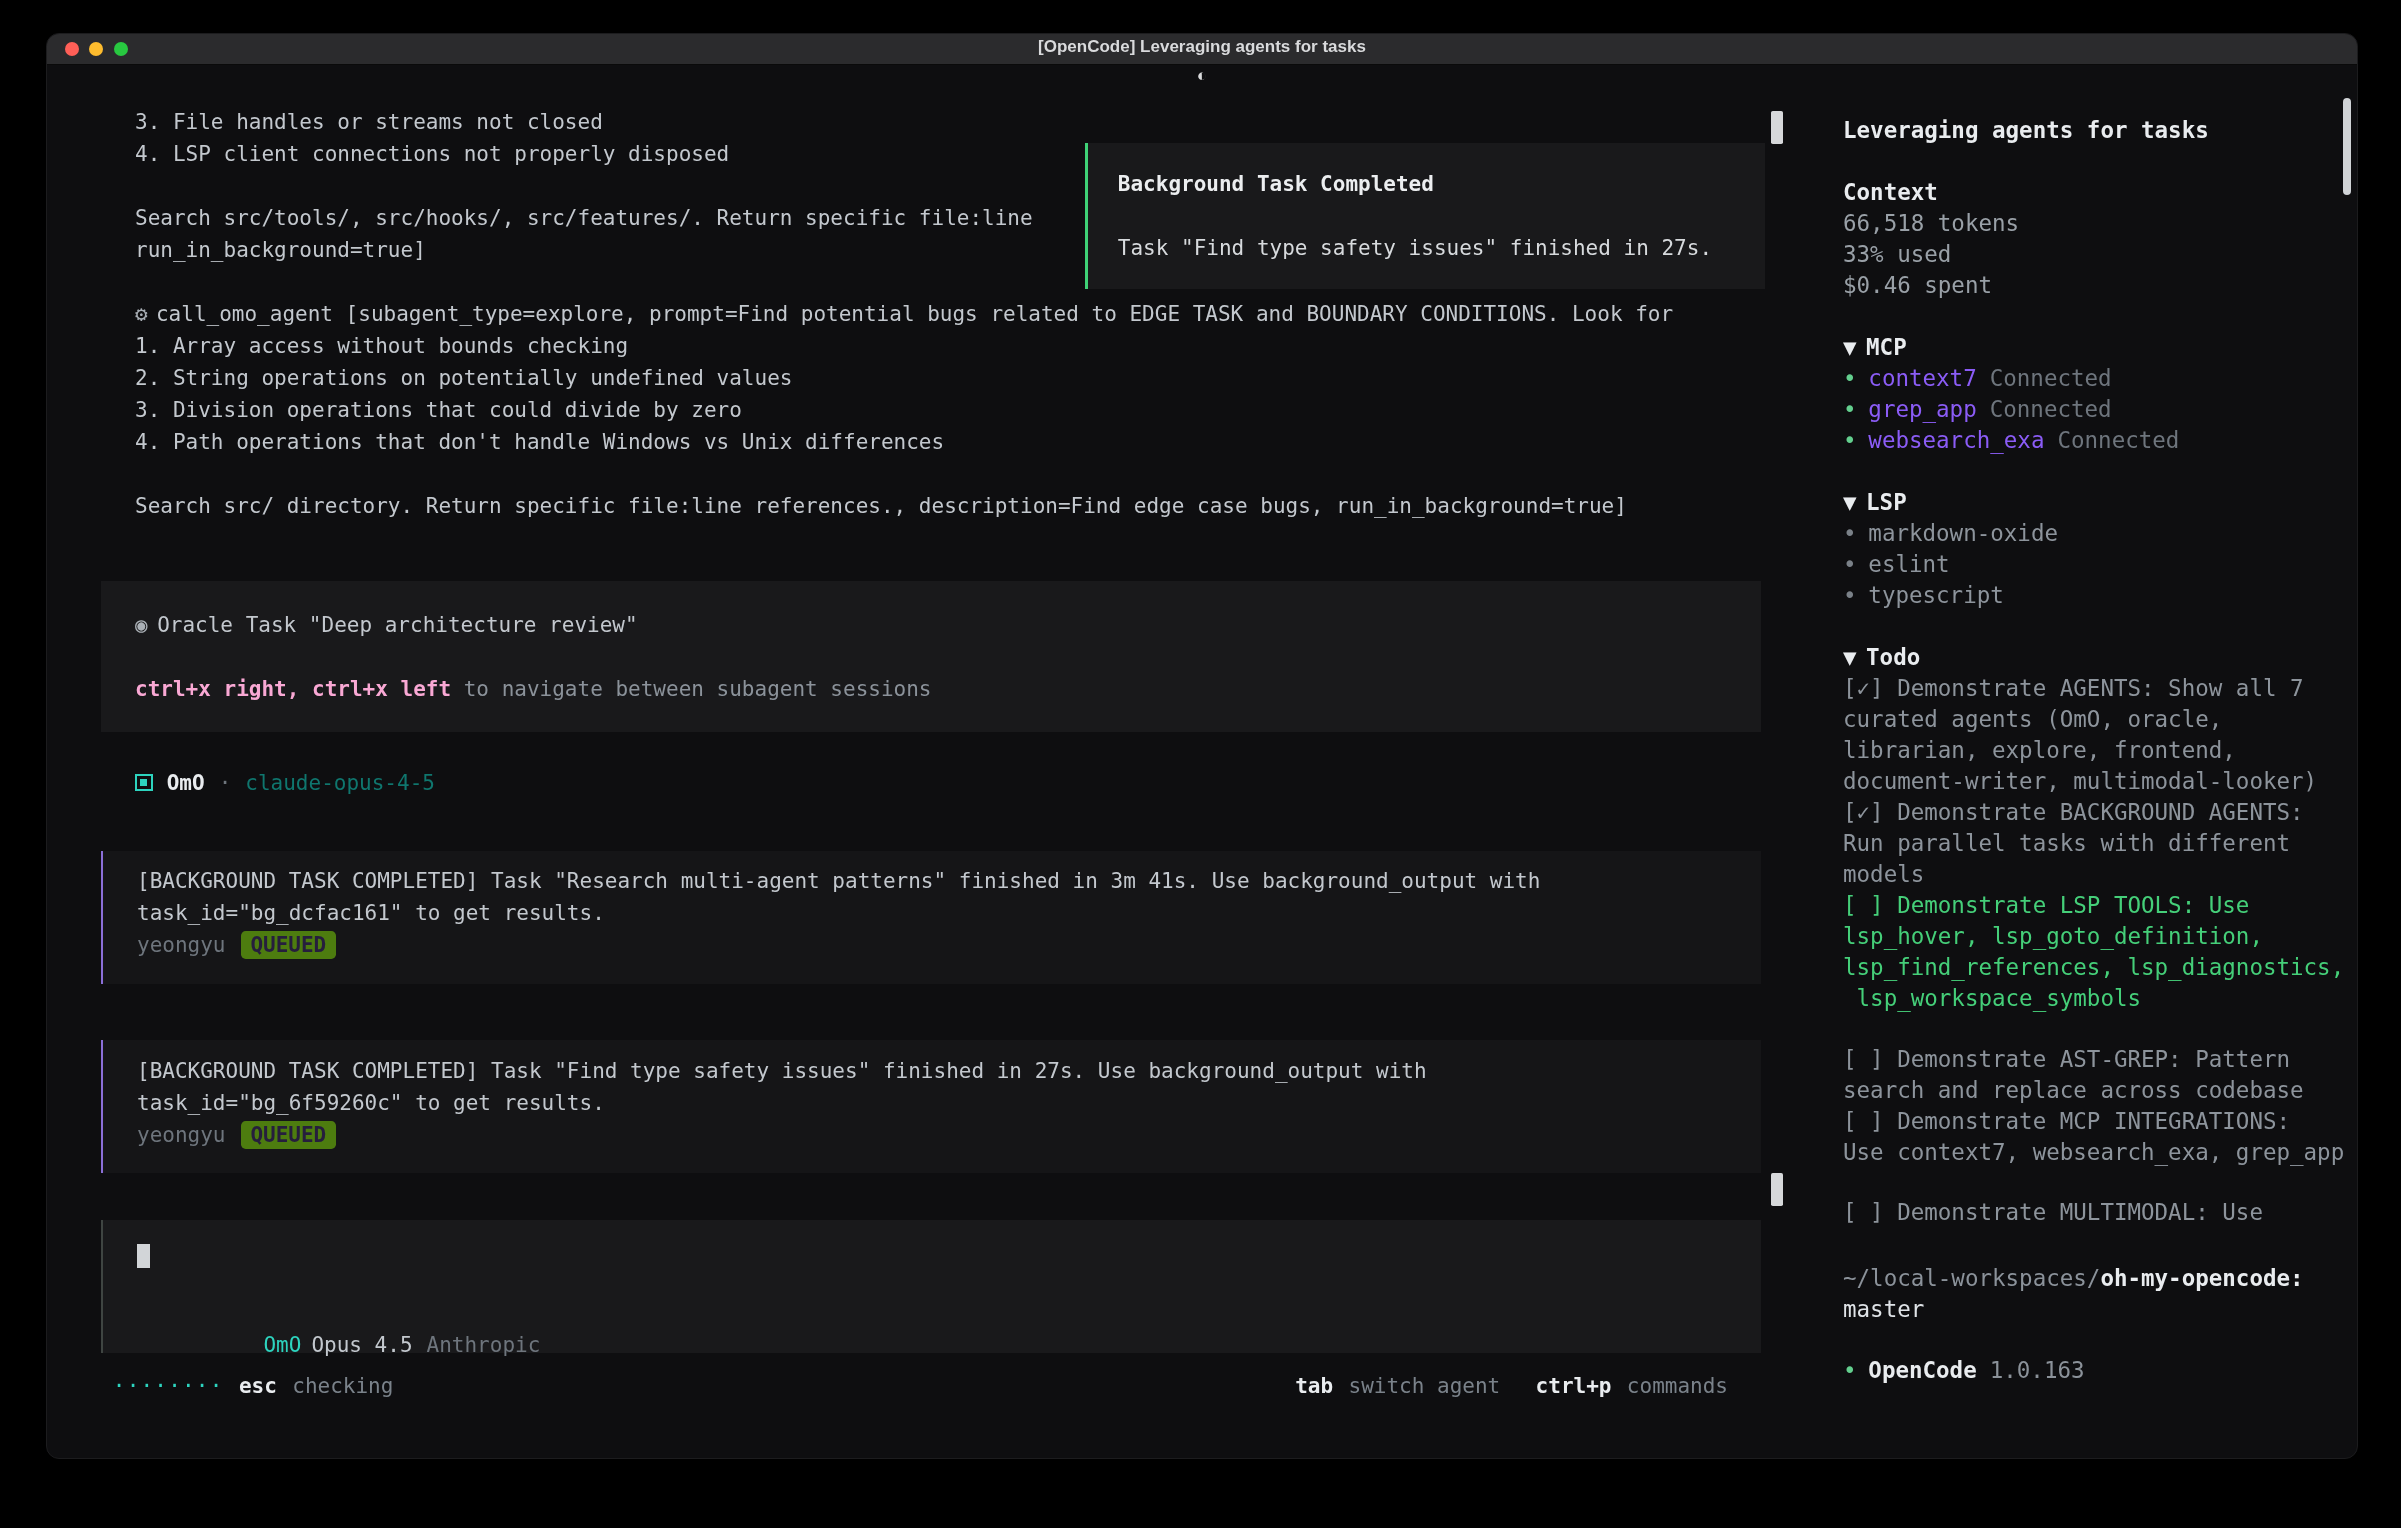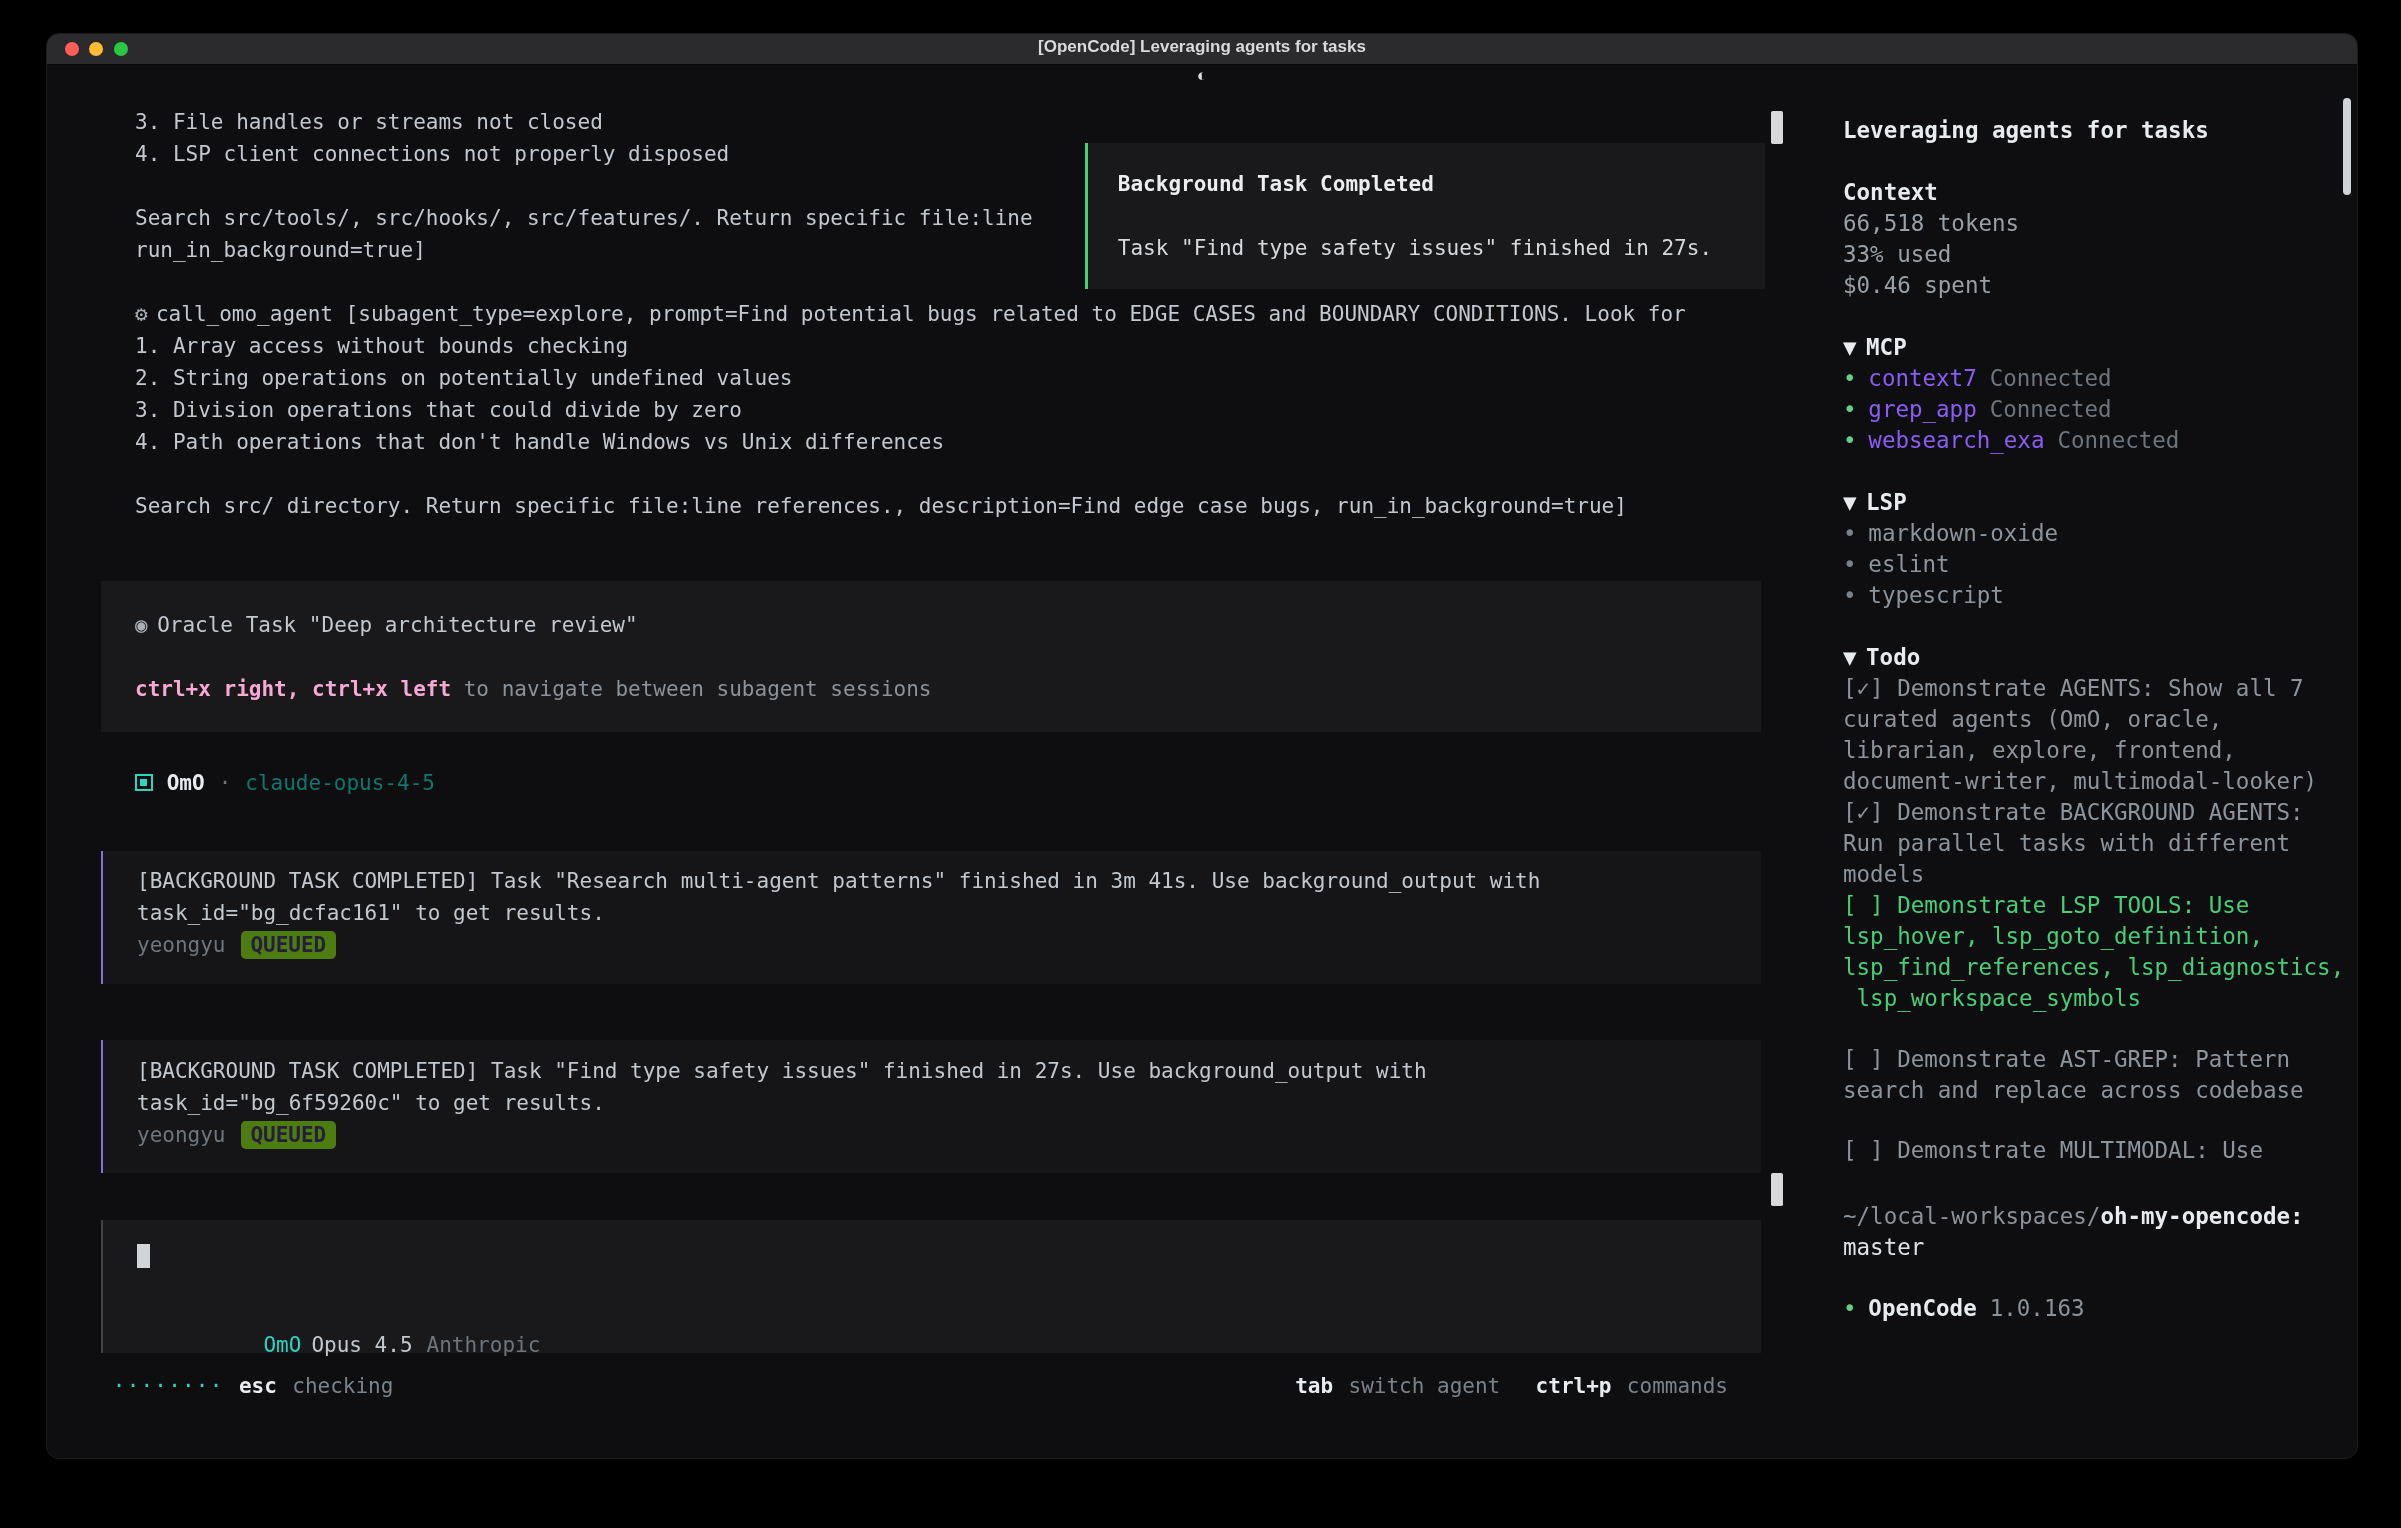--- a/index.html
+++ b/index.html
@@ -130,21 +130,21 @@
         <div class="toast-body">Task "Find type safety issues" finished in 27s.</div>
       </div>
 
       <div class="line">3. File handles or streams not closed</div>
       <div class="line">4. LSP client connections not properly disposed</div>
       <div class="gap"></div>
       <div class="line">Search src/tools/, src/hooks/, src/features/. Return specific file:line</div>
       <div class="line">run_in_background=true]</div>
       <div class="gap"></div>
 
-      <div class="line gearline"><span class="gear">⚙</span><span>call_omo_agent [subagent_type=explore, prompt=Find potential bugs related to EDGE CASES and BOUNDARY CONDITIONS. Look for</span></div>
+      <div class="line gearline"><span class="gear">⚙</span><span>call_omo_agent [subagent_type=explore, prompt=Find potential bugs related to EDGE TASK and BOUNDARY CONDITIONS. Look for</span></div>
       <div class="line">1. Array access without bounds checking</div>
       <div class="line">2. String operations on potentially undefined values</div>
       <div class="line">3. Division operations that could divide by zero</div>
       <div class="line">4. Path operations that don't handle Windows vs Unix differences</div>
       <div class="gap"></div>
       <div class="line">Search src/ directory. Return specific file:line references., description=Find edge case bugs, run_in_background=true]</div>
 
       <div class="oracle">
         <div class="line"><span class="icon">◉</span><span>Oracle Task "Deep architecture review"</span></div>
         <div class="gap"></div>
@@ -228,20 +228,22 @@
 document-writer, multimodal-looker)</span></div>
       <div class="todo done"><span class="chk">[✓]</span><span class="txt"> Demonstrate BACKGROUND AGENTS:
 Run parallel tasks with different
 models</span></div>
       <div class="todo active"><span class="chk">[ ]</span><span class="txt"> Demonstrate LSP TOOLS: Use
 lsp_hover, lsp_goto_definition,
 lsp_find_references, lsp_diagnostics,
  lsp_workspace_symbols</span></div>
       <div class="todo mt"><span class="chk">[ ]</span><span class="txt"> Demonstrate AST-GREP: Pattern
 search and replace across codebase</span></div>
+      <div class="todo"><span class="chk">[ ]</span><span class="txt"> Demonstrate MCP INTEGRATIONS:
+Use context7, websearch_exa, grep_app</span></div>
       <div class="todo mt"><span class="chk">[ ]</span><span class="txt"> Demonstrate MULTIMODAL: Use</span></div>
 
       <div class="workspace"><span class="ws-path">~/local-workspaces/</span><span class="ws-repo">oh-my-opencode:</span><br><span class="ws-branch">master</span></div>
 
       <div class="sb-footer"><span class="bullet">•</span><span class="app">OpenCode</span><span class="ver">1.0.163</span></div>
 
       <span class="side-thumb"></span>
     </div>
 
   </div>

